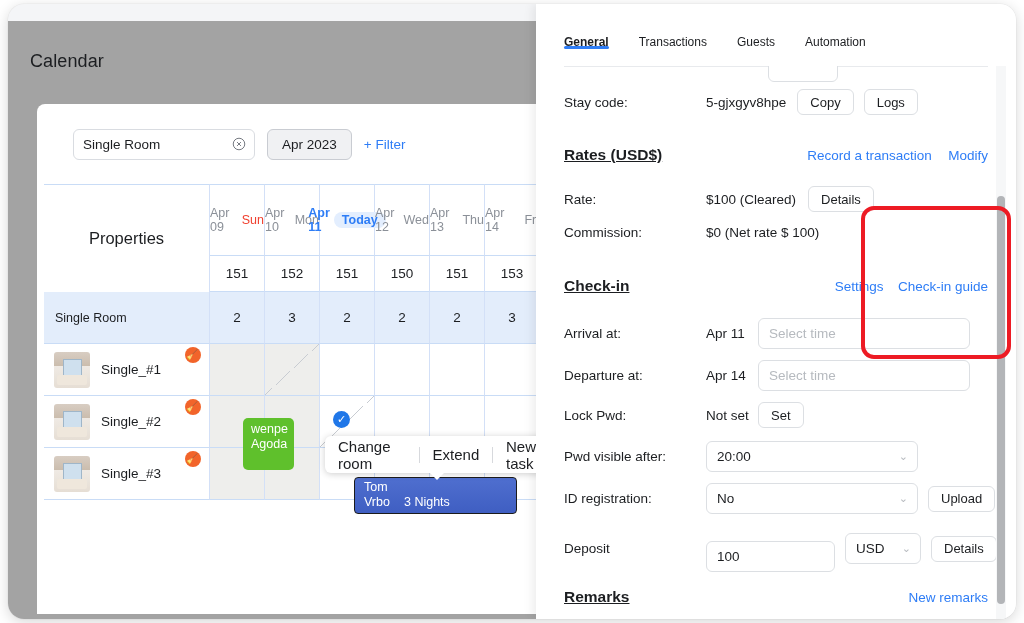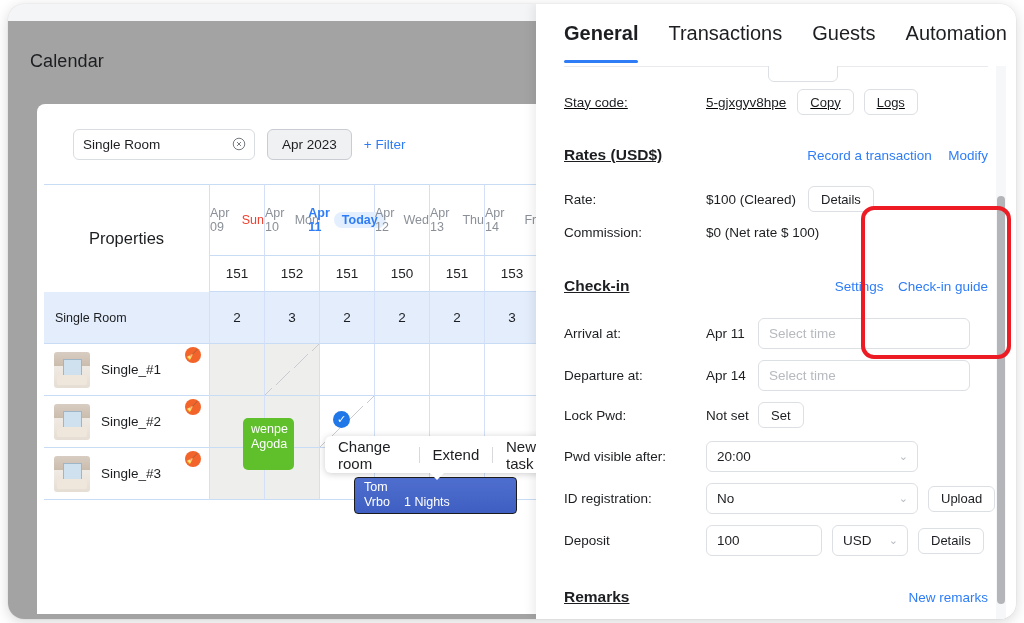--- a/index.html
+++ b/index.html
@@ -171,21 +171,21 @@
   #detail-panel {
     position: absolute; left: 528px; top: 0;
     width: 480px; height: 615px;
     background: #fff;
     box-shadow: -3px 0 10px rgba(0,0,0,0.08);
   }
   #tabs {
     position: absolute; left: 0; top: 0; width: 100%; height: 62px;
     display: flex; align-items: center; padding-left: 28px; gap: 30px;
   }
-  .tab { font-size: 20px; color: #1c1e21; position: relative; padding-bottom: 18px; padding-top: 14px;}
+  .tab { font-size: 12px; color: #1c1e21; position: relative; padding-top: 14px;}
   .tab.active { font-weight: bold; }
   .tab.active::after {
     content:''; position: absolute; left: 0; right: 0; bottom: 0;
     height: 3px; background: #2e7df6; border-radius: 2px;
   }
   #panel-body {
     position: absolute; left: 0; top: 62px; width: 100%; height: 553px;
     overflow: hidden;
   }
   #top-divider {
@@ -379,41 +379,41 @@
         <span class="sep"></span>
         <span class="mi">Extend</span>
         <span class="sep"></span>
         <span class="mi">New task</span>
       </div>
 
       <div class="booking-chip" id="chip-vrbo">
         <span>Tom</span>
         <span class="line2">
           <span>Vrbo</span>
-          <span>1 Nights</span>
+          <span>3 Nights</span>
         </span>
       </div>
 
     </div>
   </div>
 
   <div id="detail-panel">
 
     <div id="tabs">
       <div class="tab active">General</div>
       <div class="tab">Transactions</div>
       <div class="tab">Guests</div>
       <div class="tab">Automation</div>
     </div>
 
     <div id="panel-body">
       <div id="top-divider"></div>
       <div id="ghost-button"></div>
 
-      <div class="row" style="top:23px; gap:0;text-decoration:underline;">
+      <div class="row" style="top:23px; gap:0;">
         <span class="lbl" style="width:142px;">Stay code:</span>
         <span class="val">5-gjxgyv8hpe</span>
         <span class="btn-sm" style="margin-left:11px;">Copy</span>
         <span class="btn-sm" style="margin-left:10px;">Logs</span>
       </div>
 
       <div class="row" style="top:80px; width:424px; justify-content:space-between;">
         <span class="sec-title">Rates (USD$)</span>
         <span>
           <span class="link">Record a transaction</span>
@@ -464,21 +464,21 @@
       <div class="row" style="top:417px;">
         <span class="lbl" style="width:142px;">ID registration:</span>
         <span class="field" style="width:212px;">
           <span>No</span>
           <span class="chev">⌄</span>
         </span>
         <span class="btn-sm" style="margin-left:10px;">Upload</span>
       </div>
       <div class="row" style="top:459px;">
         <span class="lbl" style="width:142px;">Deposit</span>
-        <span class="field" style="width:116px;">100</span>
+        <span class="field" style="width:129px;margin-top:16px;">100</span>
         <span class="field" style="width:76px; margin-left:10px;">
           <span>USD</span>
           <span class="chev">⌄</span>
         </span>
         <span class="btn-sm" style="margin-left:10px;">Details</span>
       </div>
 
       <div class="row" style="top:522px; width:424px; justify-content:space-between;">
         <span class="sec-title">Remarks</span>
         <span class="link">New remarks</span>

